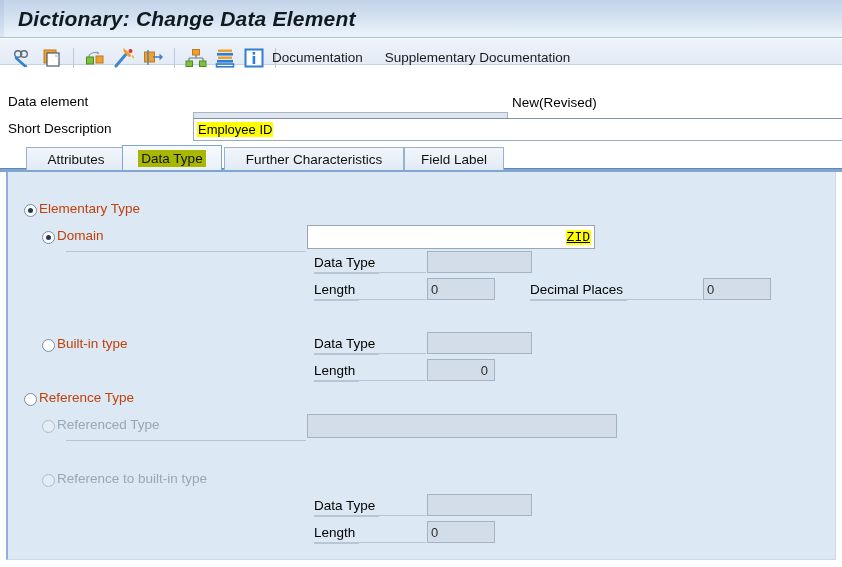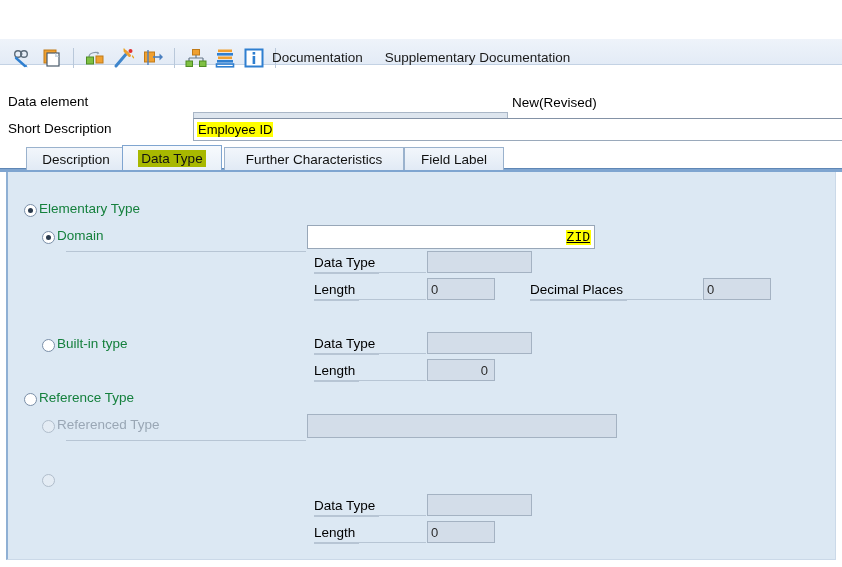--- a/index.html
+++ b/index.html
@@ -219,21 +219,21 @@
   }
   .radio.disabled {
     border-color: #b0bdcb;
     background: #e4ecf4;
     cursor: default;
   }
 
   .rlabel {
     position: absolute;
     font-size: 13.5px;
-    color: #15803d;
+    color: #c2410c;
     white-space: nowrap;
     cursor: pointer;
   }
   .rlabel.disabled { color: #9aa7b5; cursor: default; }
 
   .flabel {
     position: absolute;
     font-size: 13.5px;
     color: #000;
     white-space: nowrap;
@@ -253,20 +253,24 @@
   .panel .fld { border-color: #98a7b8; }
   .panel .fld.disabled { background: #d3dde9; border-color: #a4b2c2; }
   .panel .fld.white { background: #ffffff; }
   .fld.right { justify-content: flex-end; padding-right: 6px; }
 </style>
 </head>
 <body>
 
 <div class="app">
 
+  <div class="titlebar">
+    <div class="edge"></div>
+    <div class="title-text">Dictionary: Change Data Element</div>
+  </div>
 
   <div class="toolbar">
     <div class="tb-icons">
 
       <div class="tb-btn" title="Display/Change">
         <svg width="22" height="22" viewBox="0 0 22 22">
           <circle cx="6" cy="7" r="3.3" fill="none" stroke="#5c6b7a" stroke-width="1.4"></circle>
           <circle cx="12" cy="7" r="3.3" fill="none" stroke="#5c6b7a" stroke-width="1.4"></circle>
           <path d="M9.3 7 L10.7 7" stroke="#5c6b7a" stroke-width="1.2"></path>
           <path d="M4 11 L13 19" stroke="#2f7fd0" stroke-width="2.4" stroke-linecap="round"></path>
@@ -361,21 +365,21 @@
     <div class="hdr-label">Short Description</div>
     <div class="fld" style="left:193px; top:1px; width:724px; height:23px;">
       <span class="hl-yellow">Employee ID</span>
     </div>
   </div>
 
   <div class="tabstrip">
     <div class="baseline"></div>
 
     <div class="tab" style="left:26px; width:100px; top:2px;">
-      <span class="tab-label">Description</span>
+      <span class="tab-label">Attributes</span>
     </div>
 
     <div class="tab active" style="left:122px; width:100px; top:0px;">
       <span class="tab-label">Data Type</span>
     </div>
 
     <div class="tab" style="left:224px; width:180px; top:2px;">
       <span class="tab-label">Further Characteristics</span>
     </div>
 
@@ -433,20 +437,21 @@
     <div class="rlabel" style="left:31px; top:218px;">Reference Type</div>
 
     <div class="radio disabled" style="left:34px; top:248px;"></div>
     <div class="rlabel disabled" style="left:49px; top:245px;">Referenced Type</div>
     <div class="ulrule" style="left:58px; top:268px; width:240px;"></div>
     <div class="fld disabled" style="left:299px; top:242px; width:310px; height:24px;">
       <span></span>
     </div>
 
     <div class="radio disabled" style="left:34px; top:302px;"></div>
+    <div class="rlabel disabled" style="left:49px; top:299px;">Reference to built-in type</div>
 
     <div class="flabel" style="left:306px; top:326px;">Data Type</div>
     <div class="ulrule" style="left:306px; top:343px; width:112px;"></div>
     <div class="fld disabled" style="left:419px; top:322px; width:105px; height:22px;">
       <span></span>
     </div>
 
     <div class="flabel" style="left:306px; top:353px;">Length</div>
     <div class="ulrule" style="left:306px; top:370px; width:112px;"></div>
     <div class="fld disabled" style="left:419px; top:349px; width:68px; height:22px;">

